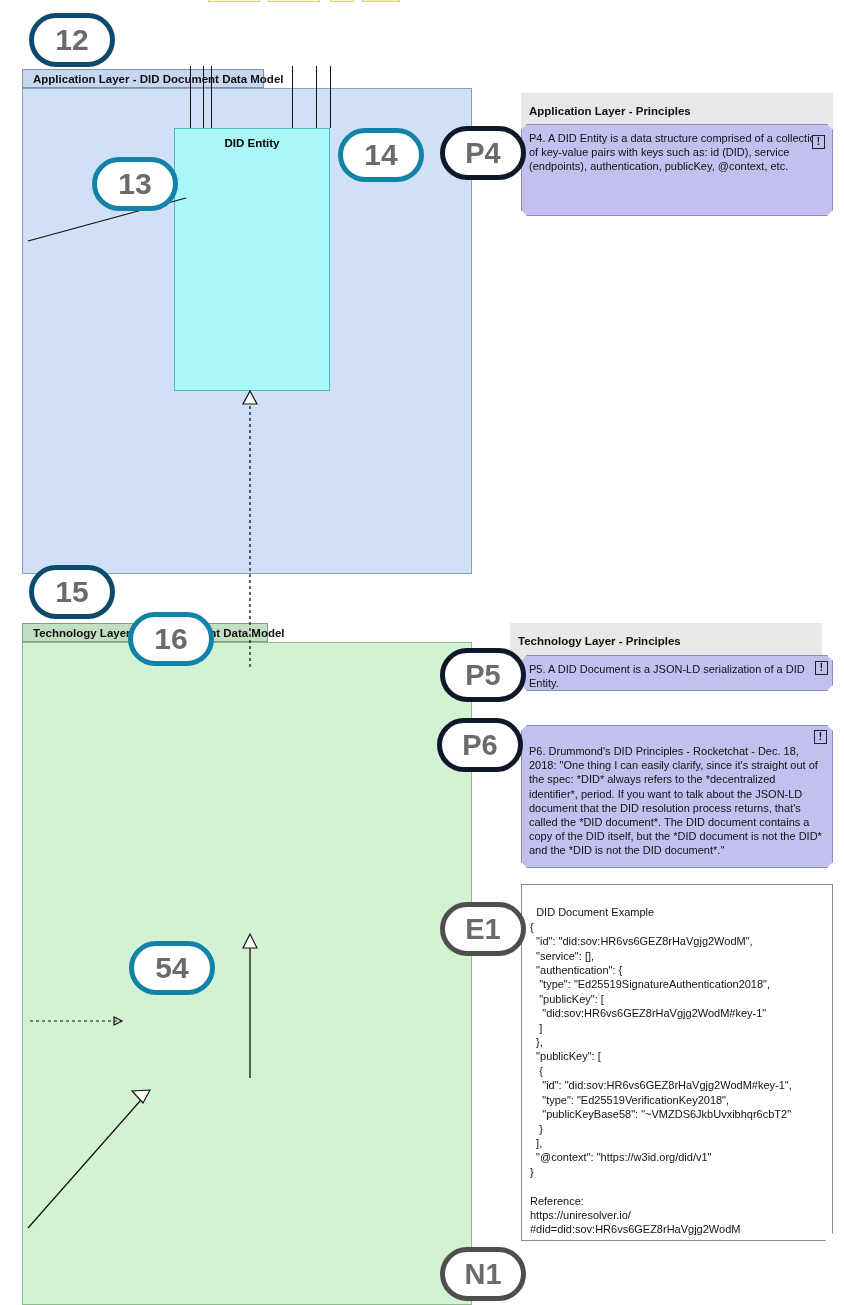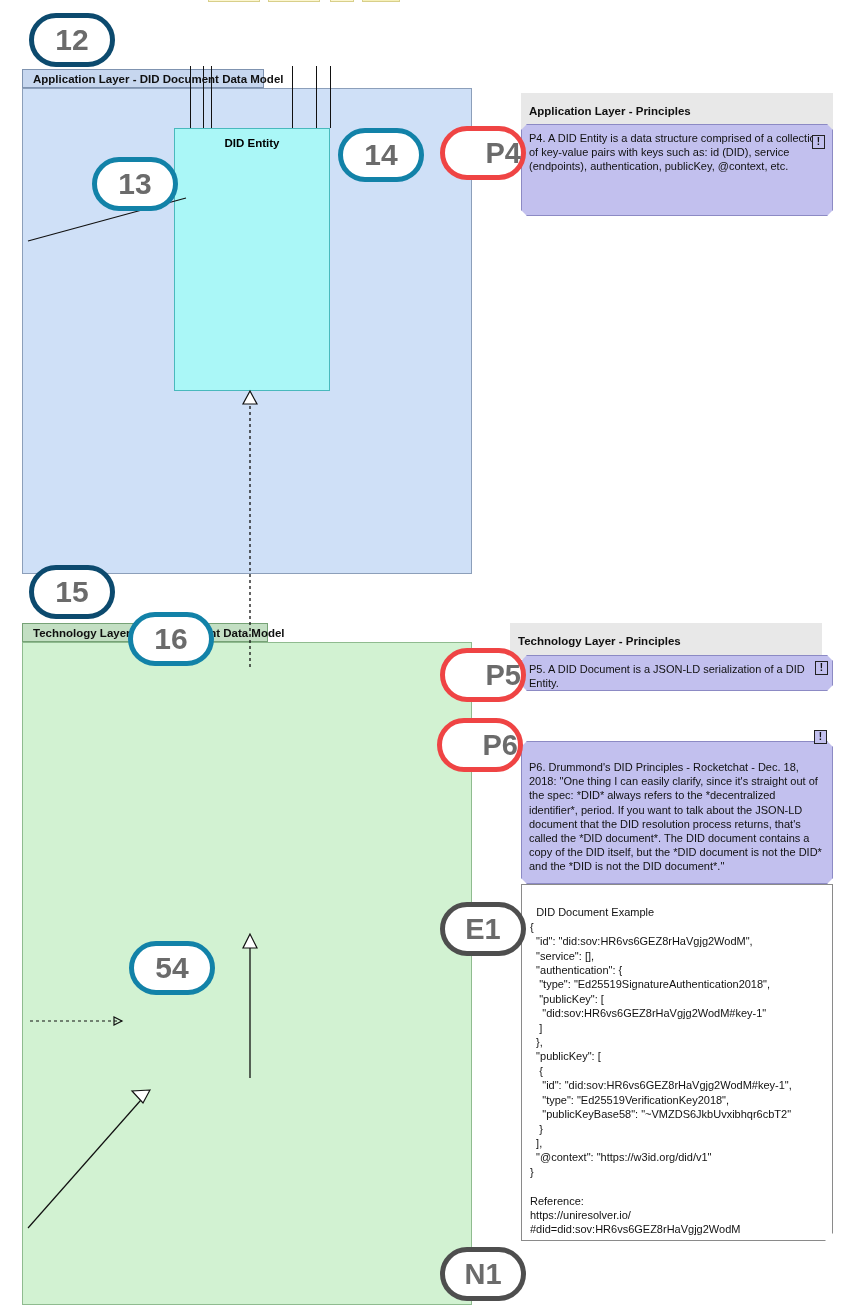--- a/index.html
+++ b/index.html
@@ -15,21 +15,21 @@
   .topstrip{top:-8px;height:10px;background:#fcf6cf;border:1px solid #d8cf8a;}
 
   
   .badge{
     position:absolute;display:flex;align-items:center;justify-content:center;
     background:#ffffff;border-radius:999px;font-weight:bold;color:#6b6b6b;
     letter-spacing:0px;line-height:1;z-index:40;
   }
   .badge.blue{border:5px solid #0c4a6e;}
   .badge.teal{border:5px solid #1282a8;}
-  .badge.purple{border:5px solid #ef4444;justify-content:flex-end;}
+  .badge.purple{border:5px solid #0f172a;}
   .badge.gray{border:5px solid #4e4e4e;}
 
   
   .layerTab{
     height:19px;display:flex;align-items:center;padding-left:10px;
     font-size:11.5px;font-weight:bold;color:#101010;white-space:nowrap;
     box-sizing:border-box;z-index:6;
   }
   .layerTab.app{background:#c7d7ef;border:1px solid #7f93b0;}
   .layerTab.tech{background:#c3dfc3;border:1px solid #76a276;}
@@ -234,21 +234,21 @@
 <div class="abs secTab" style="left:510px;top:623px;width:312px;">
   <span>Technology Layer - Principles</span>
 </div>
 <div class="abs note" style="left:521px;top:655px;width:312px;height:36px;">
   <span>P5. A DID Document is a JSON-LD serialization of a DID Entity.</span>
 </div>
 <div class="abs bangIcon" style="left:815px;top:661px;">
   <span>!</span>
 </div>
 
-<div class="abs note" style="left:521px;top:741px;width:312px;height:143px;padding-top:18px;">
+<div class="abs note" style="left:521px;top:725px;width:312px;height:143px;padding-top:18px;">
   <span>P6. Drummond's DID Principles - Rocketchat - Dec. 18, 2018:  "One thing I can easily clarify, since it's straight out of the spec: *DID* always refers to the *decentralized identifier*, period. If you want to talk about the JSON-LD document that the DID resolution process returns, that's called the *DID document*. The DID document contains a copy of the DID itself, but the *DID document is not the DID* and the *DID is not the DID document*."</span>
 </div>
 <div class="abs bangIcon" style="left:814px;top:730px;">
   <span>!</span>
 </div>
 
 <div class="abs example" style="left:521px;top:884px;width:312px;height:357px;">
   <span>DID Document Example
 {
   "id": "did:sov:HR6vs6GEZ8rHaVgjg2WodM",

